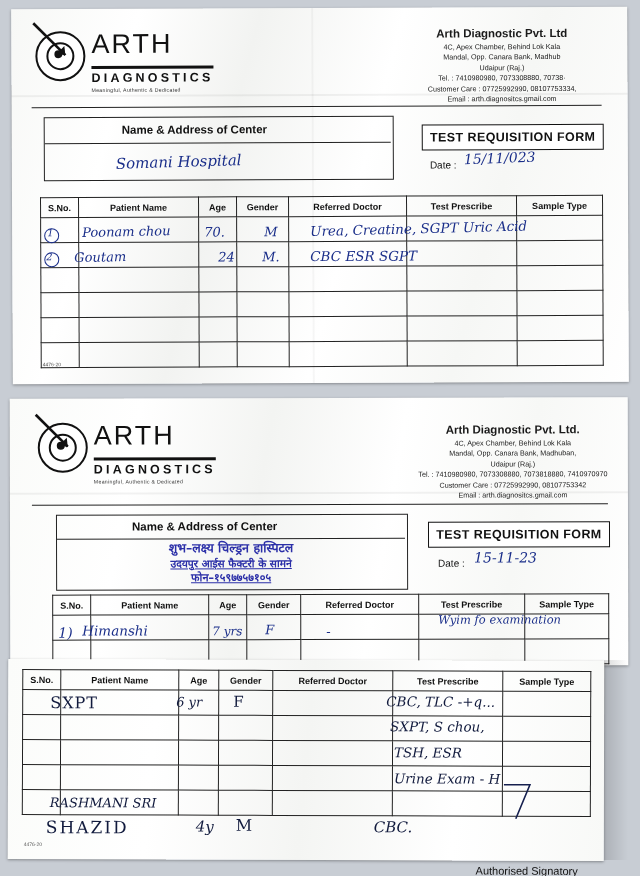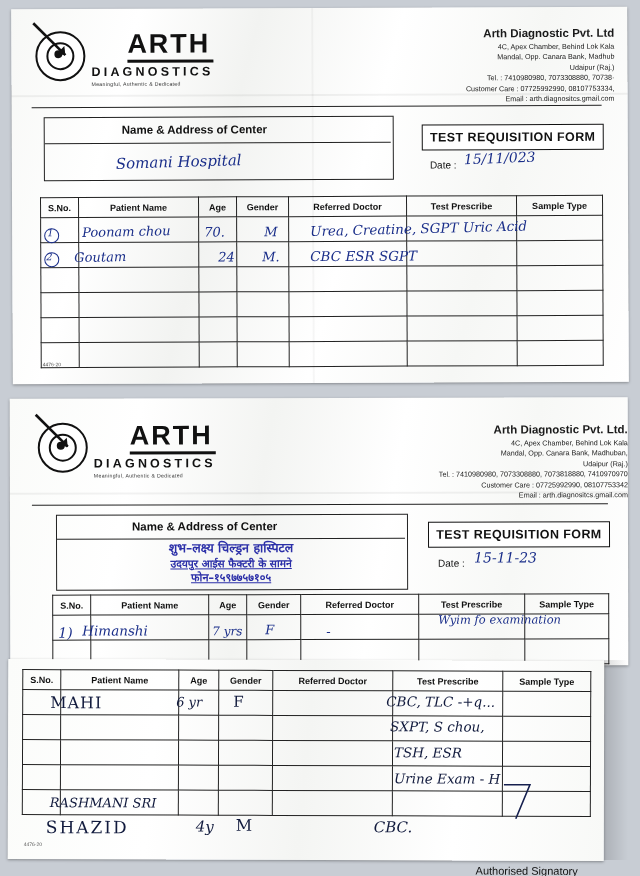--- a/index.html
+++ b/index.html
@@ -51,33 +51,33 @@
   .logo-target::after {
     content: ""; position: absolute; left: 17px; top: 17px;
     width: 8px; height: 8px; border-radius: 50%; background: #111;
   }
   .logo-arrow {
     position: absolute; left: -6px; top: -12px; width: 52px; height: 44px;
     pointer-events: none;
   }
   .brand-box { margin-left: 6px; }
   .brand-name {
-    font-size: 27px; font-weight: bold; letter-spacing: 2px; line-height: 1;
-    color: #111; border-bottom: 3px solid #111; padding-bottom: 2px; margin-left: 36px;
+    font-size: 27px; font-weight: normal; letter-spacing: 2px; line-height: 1;
+    color: #111; border-bottom: 3px solid #111; padding-bottom: 8px;
   }
   .brand-sub {
     font-size: 12.5px; font-weight: bold; letter-spacing: 3.2px;
     color: #111; margin-top: 2px;
   }
   .brand-tag {
     font-size: 5.2px; letter-spacing: .3px; color: #333; margin-top: 2px;
   }
 
   .addr {
-    position: absolute; text-align: right; color: #1a1a1a;
+    position: absolute; text-align: center; color: #1a1a1a;
   }
   .addr .title { font-size: 11.5px; font-weight: bold; margin-bottom: 3px; }
   .addr .line { font-size: 7.2px; line-height: 1.45; }
 
   .hdr-rule { position: absolute; border-top: 1px solid #222; }
 
   .box {
     position: absolute; border: 1px solid #222; background: transparent;
   }
   .center-label {
@@ -445,21 +445,21 @@
           <td></td>
           <td></td>
           <td></td>
           <td></td>
           <td></td>
           <td></td>
         </tr>
     </tbody>
   </table>
 
-  <div class="hw dark" style="left:42px; top:34px; font-size:16px; font-style:normal; letter-spacing:1px;">MAHI</div>
+  <div class="hw dark" style="left:42px; top:34px; font-size:16px; font-style:normal; letter-spacing:1px;">SXPT</div>
   <div class="hw dark" style="left:168px; top:35px; font-size:13px;">6 yr</div>
   <div class="hw dark" style="left:225px; top:33px; font-size:15px; font-style:normal;">F</div>
 
   <div class="hw dark" style="left:378px; top:33px; font-size:13.5px;">CBC, TLC -+q...</div>
   <div class="hw dark" style="left:382px; top:58px; font-size:13.5px;">SXPT, S chou,</div>
   <div class="hw dark" style="left:386px; top:84px; font-size:13.5px;">TSH, ESR</div>
   <div class="hw dark" style="left:386px; top:110px; font-size:13.5px;">Urine Exam - H</div>
 
   <div class="hw dark" style="left:42px; top:136px; font-size:13px;">RASHMANI  SRI</div>
 

